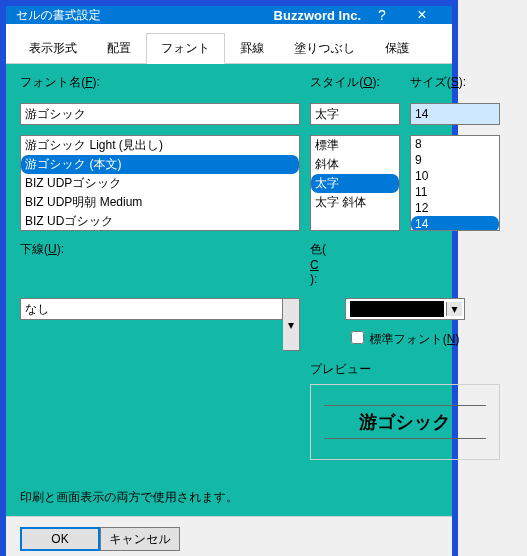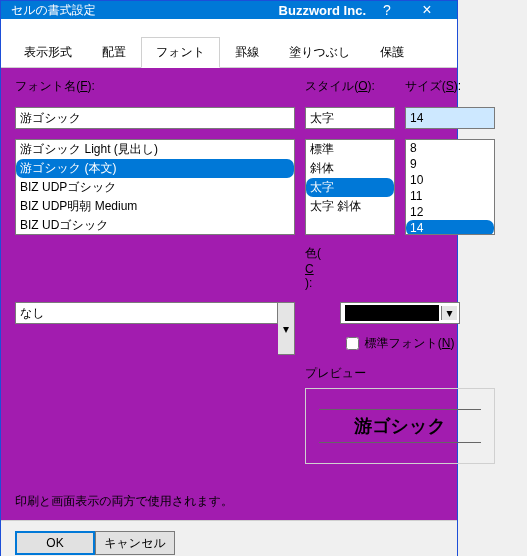--- a/index.html
+++ b/index.html
@@ -1,23 +1,23 @@
 <!DOCTYPE html>
 <html><head>
 <meta charset="utf-8">
 <style>
 * { box-sizing: border-box; margin: 0; padding: 0; font-family: "Yu Gothic UI", "Meiryo", sans-serif; font-size: 12px; }
 body { background: #f0f0f0; }
-.dialog { width: 458px; height: 556px; background: #a21caf; border: 1px solid #1d4ed8; display: flex; flex-direction: column; }
+.dialog { width: 458px; height: 556px; background: #14b8a6; border: 6px solid #1d4ed8; display: flex; flex-direction: column; }
 .titlebar { background: #0078d7; color: #fff; height: 30px; display: flex; align-items: center; padding: 0 10px; }
 .titlebar .title { flex: 1; font-size: 12px; }
 .titlebar .brand { font-weight: bold; font-size: 13px; margin-right: 1px; }
 .titlebar .help, .titlebar .close { width: 40px; text-align: center; font-size: 14px; cursor: pointer; }
 .titlebar .close { font-size: 16px; }
-.tabs { display: flex; background: #fff; border-bottom: 1px solid #d0d0d0; padding: 17px 8px 0 8px; gap: 0; }
+.tabs { display: flex; background: #fff; border-bottom: 1px solid #d0d0d0; padding: 8px 8px 0 8px; gap: 0; }
 .tab { padding: 6px 14px; cursor: pointer; border: 1px solid transparent; border-bottom: none; position: relative; top: 1px; }
 .tab.active { border: 1px solid #d0d0d0; border-bottom: 1px solid #fff; background: #fff; }
 .content { flex: 1; padding: 10px 14px; display: grid; grid-template-columns: 280px 90px 90px; gap: 10px 10px; grid-template-rows: auto auto auto auto auto auto 1fr; align-content: start; }
 .label { margin-bottom: 2px; }
 .font-col { grid-column: 1; }
 .style-col { grid-column: 2; }
 .size-col { grid-column: 3; }
 input.textin { width: 100%; height: 22px; border: 1px solid #7a7a7a; padding: 2px 4px; background: #fff; }
 .listbox { width: 100%; border: 1px solid #7a7a7a; background: #fff; overflow-y: scroll; }
 .listbox.h1 { height: 96px; }
@@ -25,21 +25,21 @@
 .listitem.sel { background: #0078d7; color: #fff; border-radius: 7px; }
 .underline-col { grid-column: 1; }
 .color-col { grid-column: 2 / span 2; display: flex; flex-direction: column; }
 .color-row { display: flex; align-items: center; gap: 8px; }
 select, .combo { width: 100%; height: 22px; border: 1px solid #7a7a7a; background: #fff; padding: 1px 2px; }
 .combo { display: flex; align-items: center; }
 .combo .swatch { flex: 1; height: 16px; background: #000; margin: 0 2px; }
 .combo .arrow { width: 16px; text-align: center; border-left: 1px solid #7a7a7a; background: #e5e5e5; }
 .dropdown-wrap { position: relative; display: flex; justify-content: space-between; }
 .dropdown-wrap .arrow-btn { width: 18px; border: 1px solid #7a7a7a; border-left: none; background: #e5e5e5; display: flex; align-items: center; justify-content: center; cursor: pointer; }
-.checkbox-row { display: flex; align-items: center; gap: 6px; margin: 3px 0; }
+.checkbox-row { display: flex; align-items: flex-start; gap: 6px; margin: 3px 0; }
 .checkbox-row input { width: 13px; height: 13px; }
 .groupbox { border: 1px solid #d0d0d0; padding: 10px 10px 8px 10px; position: relative; margin-top: 6px; }
 .groupbox .legend { position: absolute; top: -8px; left: 8px; background: #fff; padding: 0 4px; }
 .decor-col { grid-column: 1; }
 .preview-col { grid-column: 2 / span 2; }
 .preview-box { border: 1px solid #d0d0d0; padding: 20px 4px; text-align: center; margin-top: 6px; }
 .preview-text { font-size: 18px; font-weight: bold; border-top: 1px solid #666; border-bottom: 1px solid #666; padding: 4px 0; display: inline-block; min-width: 90%; }
 .info { grid-column: 1 / span 3; margin-top: 18px; line-height: 1.5; }
 .buttons { border-top: 1px solid #d0d0d0; padding: 10px 14px; display: flex; justify-content: flex-start; background: #f0f0f0; }
 .btn { min-width: 80px; height: 24px; border: 1px solid #7a7a7a; background: #e1e1e1; cursor: pointer; }
@@ -93,20 +93,21 @@
     </div>
     <div class="listbox h1 size-col">
       <div class="listitem">8</div>
       <div class="listitem">9</div>
       <div class="listitem">10</div>
       <div class="listitem">11</div>
       <div class="listitem">12</div>
       <div class="listitem sel">14</div>
     </div>
 
+    <div class="underline-col label">下線(<span class="underline-access">U</span>):</div>
     <div class="color-col label">色(<span class="underline-access">C</span>):</div>
 
     <div class="underline-col dropdown-wrap">
       <input class="textin" readonly="" value="なし" style="">
       <div class="arrow-btn">▾</div>
     </div>
     <div class="color-col color-row">
       <div class="combo" style="width:120px">
         <div class="swatch"></div>
         <div class="arrow">▾</div>

